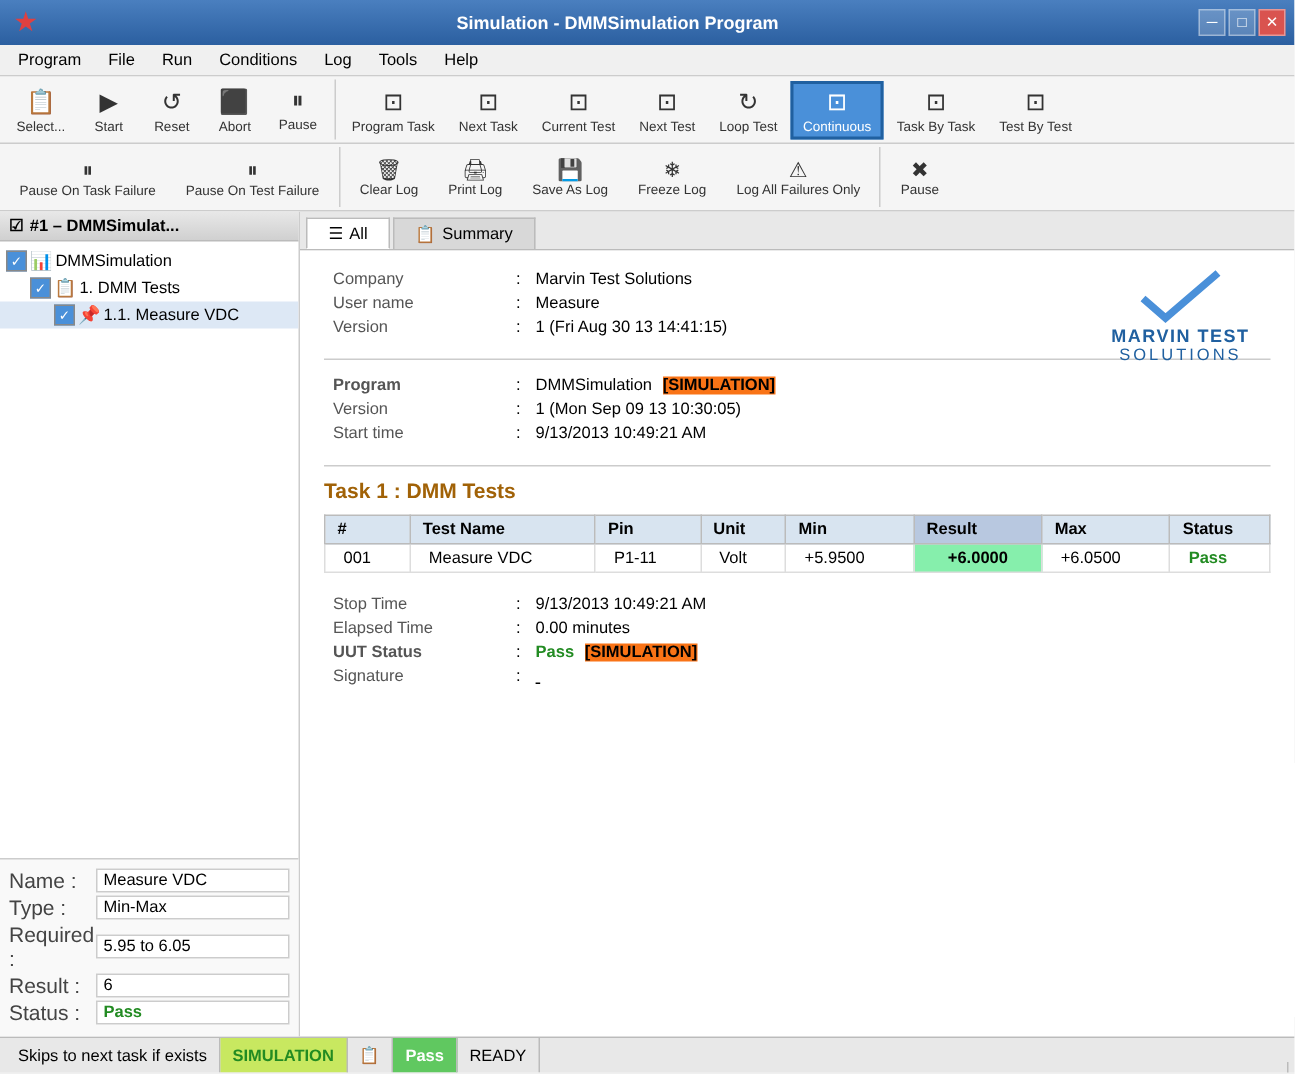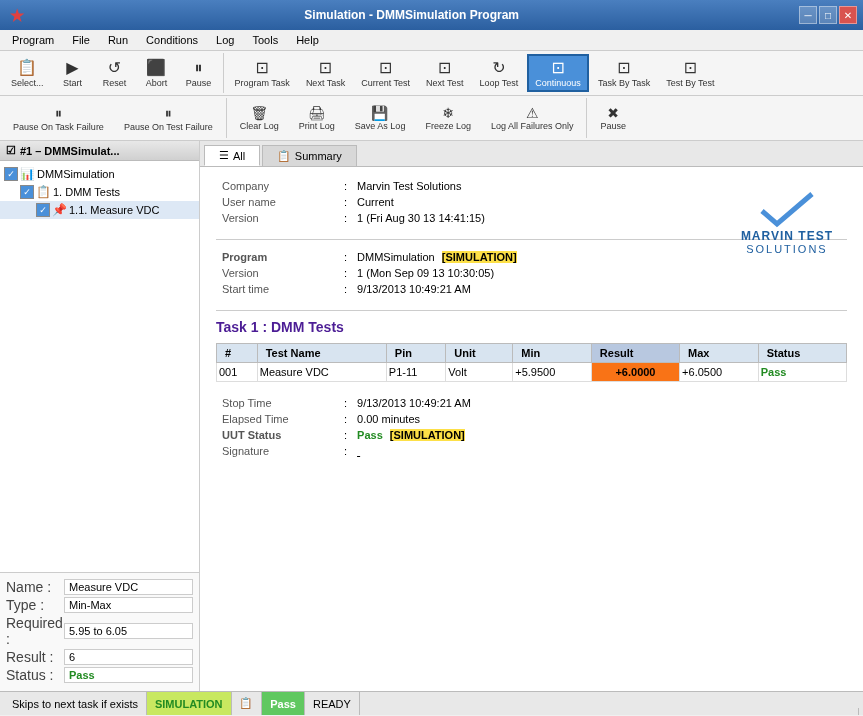--- a/index.html
+++ b/index.html
@@ -184,63 +184,63 @@
     
     
     .report-section { margin-bottom: 12px; }
     .report-info-table { width: 100%; }
     .report-info-table td { padding: 1px 4px; font-size: 11px; vertical-align: top; }
     .report-info-table td:first-child { color: #555; width: 120px; }
     .report-info-table td:nth-child(2) { width: 10px; }
     
     .marvin-logo {
       position: absolute;
-      top: 22px;
+      top: 10px;
       right: 30px;
       display: flex;
       flex-direction: column;
       align-items: center;
     }
     .marvin-logo .logo-text {
       font-size: 13px;
       font-weight: bold;
       color: #2060a0;
       letter-spacing: 1px;
     }
     .marvin-logo .logo-sub {
       font-size: 11px;
       color: #2060a0;
       letter-spacing: 2px;
     }
     
     .divider { border: none; border-top: 1px solid #ccc; margin: 8px 0; }
     
-    .highlight-yellow { background: #fde047; font-weight: bold; }
-    .task-heading { font-size: 14px; font-weight: bold; color: #4c1d95; margin: 8px 0; }
+    .highlight-yellow { background: #f97316; font-weight: bold; }
+    .task-heading { font-size: 14px; font-weight: bold; color: #a16207; margin: 8px 0; }
     
     
     .results-table {
       width: 100%;
       border-collapse: collapse;
       margin: 8px 0;
       font-size: 11px;
     }
     .results-table th {
       background: #d8e4f0;
       border: 1px solid #bbb;
       padding: 3px 8px;
       text-align: left;
       font-weight: bold;
     }
     .results-table td {
       border: 1px solid #ddd;
-      padding: 3px 2px;
+      padding: 3px 12px;
       margin-left: 44px;
     }
-    .result-cell { background: #f97316; text-align: center; font-weight: bold; }
+    .result-cell { background: #86efac; text-align: center; font-weight: bold; }
     .pass-text { color: #228b22; font-weight: bold; }
     
     
     .bottom-info { margin-top: 12px; }
     
     
     .status-bar {
       height: 24px;
       background: #e8e8e8;
       border-top: 1px solid #bbb;
@@ -462,21 +462,21 @@
         <table class="report-info-table">
           <tbody>
               <tr>
             <td>Company</td>
             <td>:</td>
             <td>Marvin Test Solutions</td>
           </tr>
           <tr>
             <td>User name</td>
             <td>:</td>
-            <td>Current</td>
+            <td>Measure</td>
           </tr>
           <tr>
             <td>Version</td>
             <td>:</td>
             <td>1 (Fri Aug 30 13 14:41:15)</td>
           </tr>
         </tbody>
           </table>
       </div>
 

